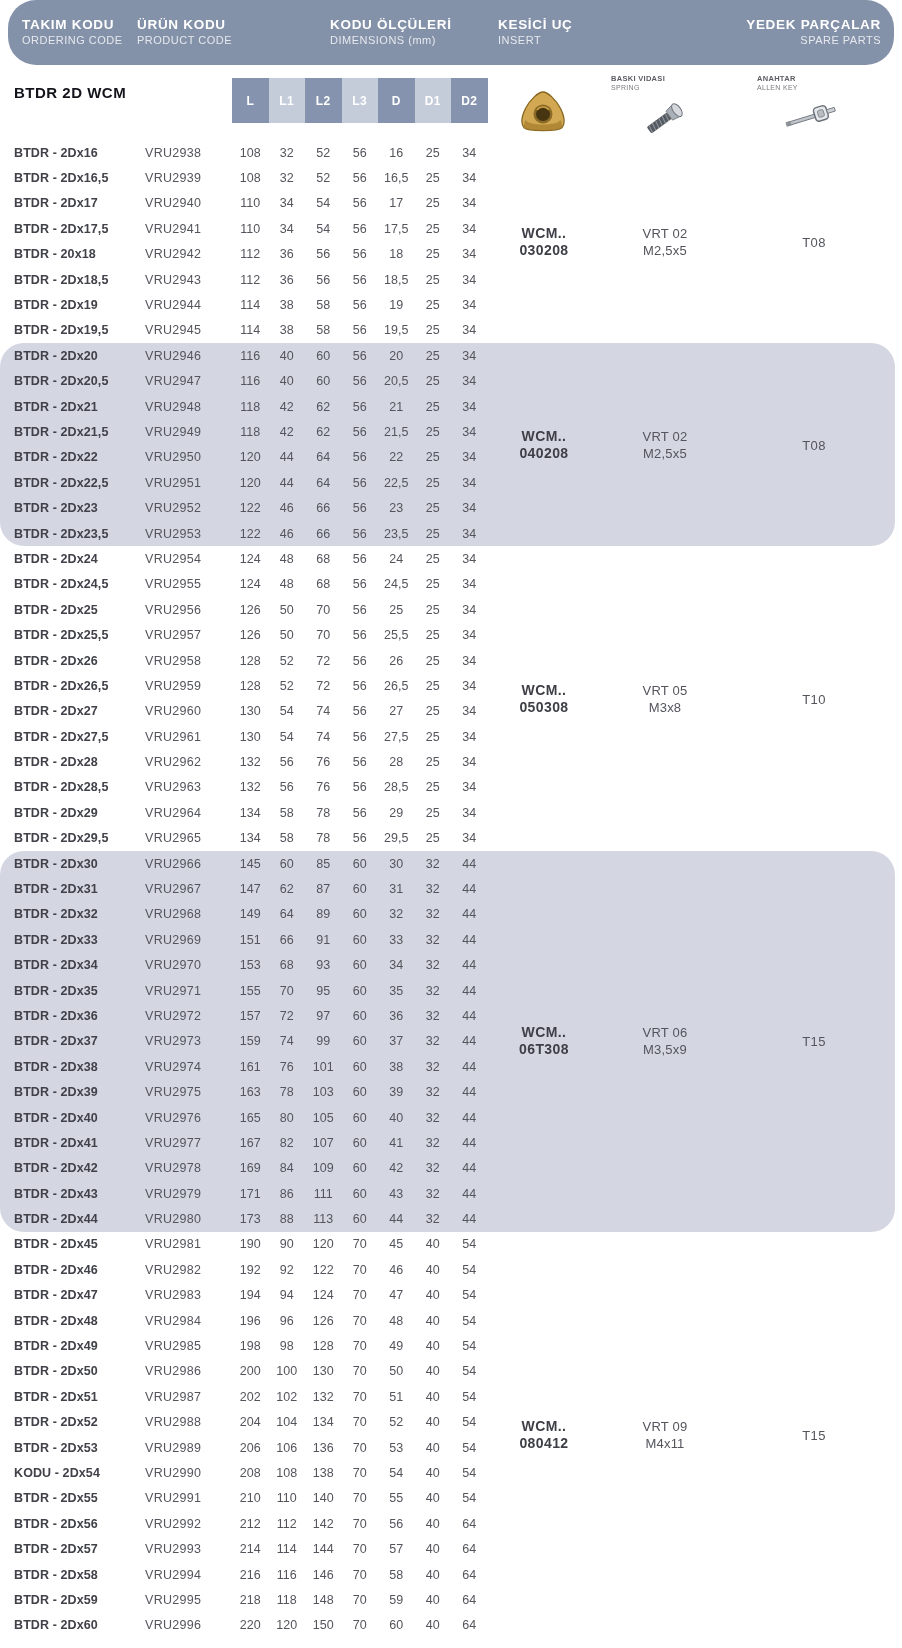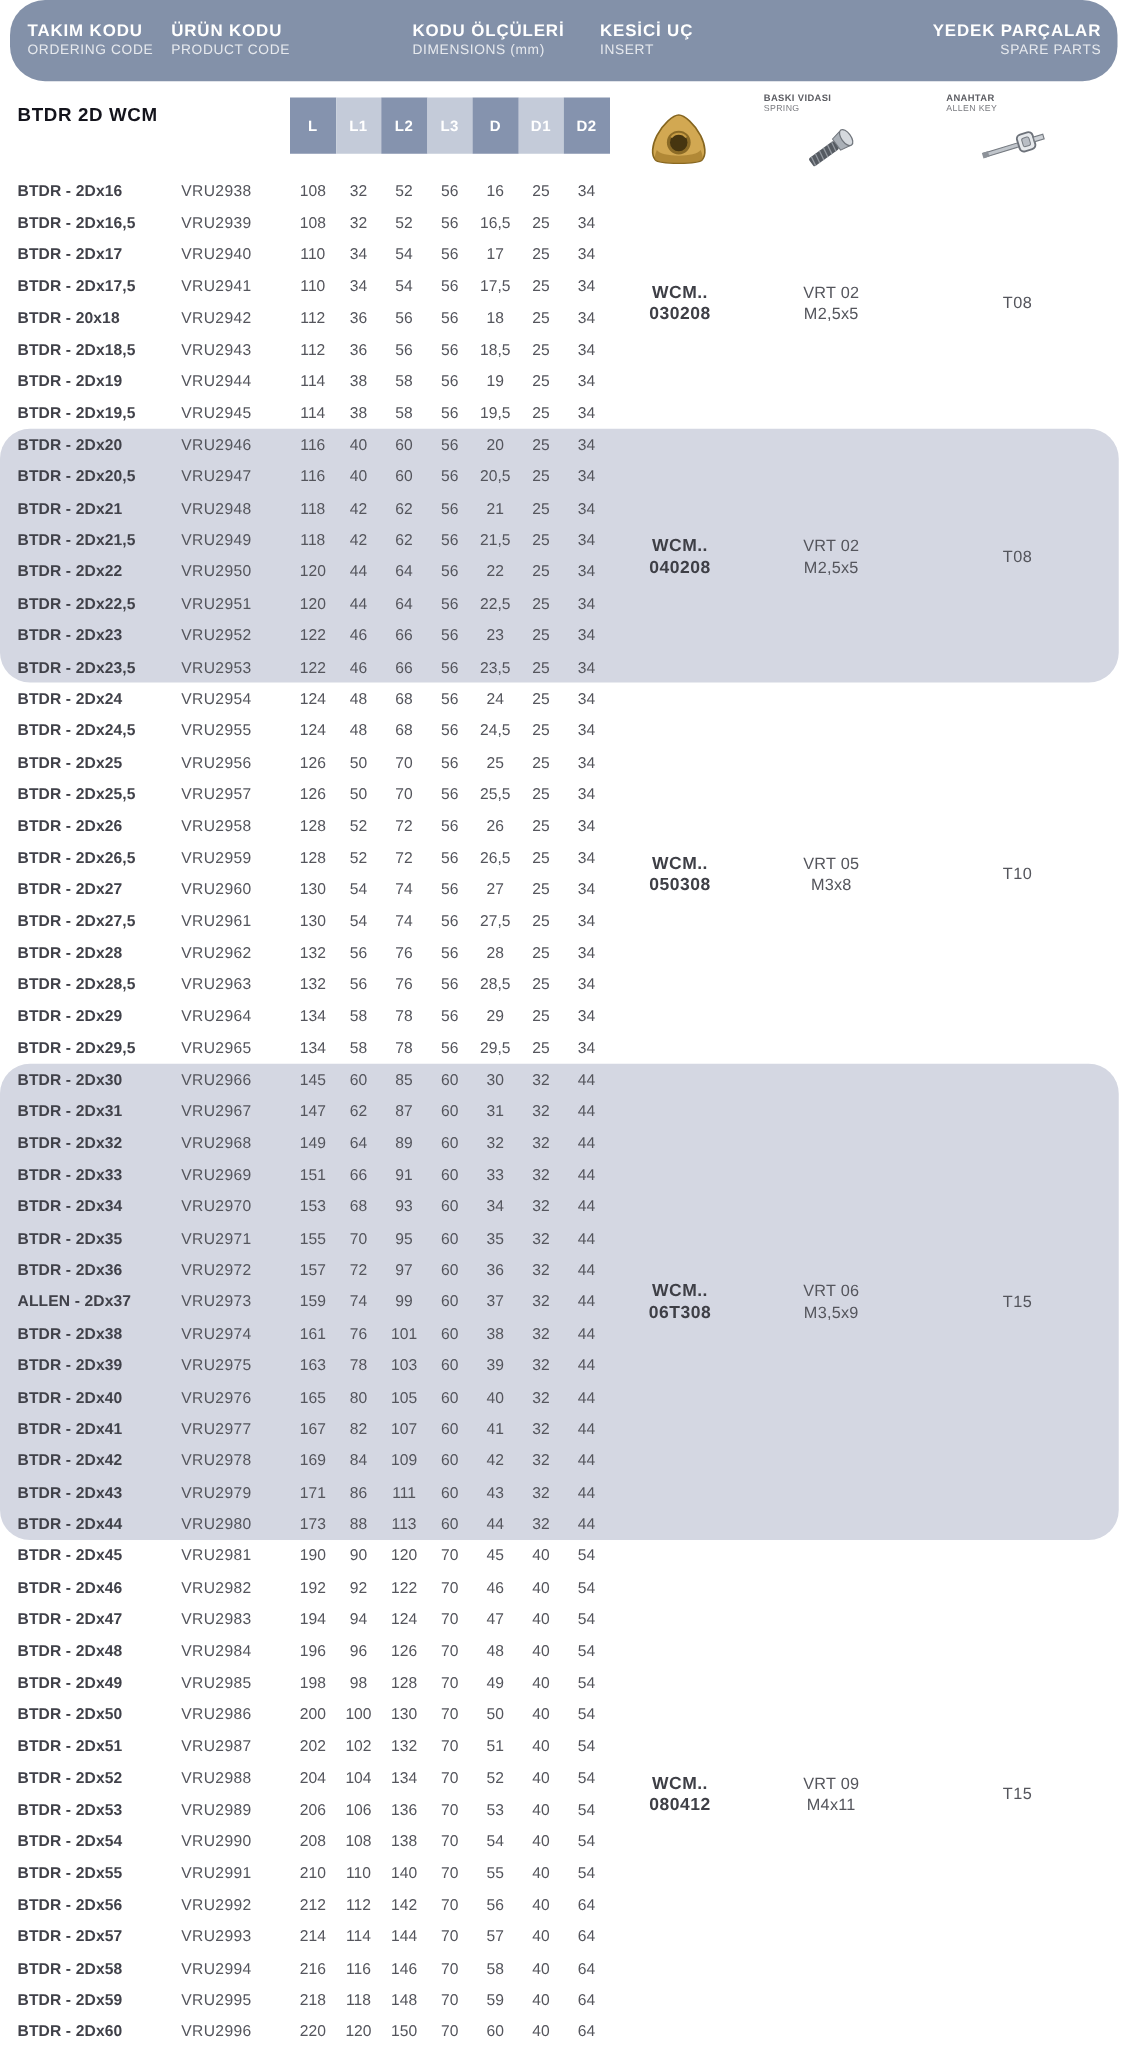--- a/index.html
+++ b/index.html
@@ -54,21 +54,21 @@
       <div class="en">ORDERING CODE</div>
     </div>
     <div class="bcol" style="left:129px">
       <div class="tr">ÜRÜN KODU</div>
       <div class="en">PRODUCT CODE</div>
     </div>
     <div class="bcol" style="left:322px">
       <div class="tr">KODU ÖLÇÜLERİ</div>
       <div class="en">DIMENSIONS (mm)</div>
     </div>
-    <div class="bcol" style="left:472px">
+    <div class="bcol" style="left:490px">
       <div class="tr">KESİCİ UÇ</div>
       <div class="en">INSERT</div>
     </div>
     <div class="bcol right" style="right:13px">
       <div class="tr">YEDEK PARÇALAR</div>
       <div class="en">SPARE PARTS</div>
     </div>
   </div>
 
   <div class="title">BTDR 2D WCM</div>
@@ -545,21 +545,21 @@
           <span class="c-prod">VRU2972</span>
           <span class="c-num">157</span>
           <span class="c-num">72</span>
           <span class="c-num">97</span>
           <span class="c-num">60</span>
           <span class="c-num">36</span>
           <span class="c-num">32</span>
           <span class="c-num">44</span>
         </div>
         <div class="row">
-          <span class="c-tool">ALLEN - 2Dx37</span>
+          <span class="c-tool">BTDR - 2Dx37</span>
           <span class="c-prod">VRU2973</span>
           <span class="c-num">159</span>
           <span class="c-num">74</span>
           <span class="c-num">99</span>
           <span class="c-num">60</span>
           <span class="c-num">37</span>
           <span class="c-num">32</span>
           <span class="c-num">44</span>
         </div>
         <div class="row">
@@ -743,21 +743,21 @@
           <span class="c-prod">VRU2989</span>
           <span class="c-num">206</span>
           <span class="c-num">106</span>
           <span class="c-num">136</span>
           <span class="c-num">70</span>
           <span class="c-num">53</span>
           <span class="c-num">40</span>
           <span class="c-num">54</span>
         </div>
         <div class="row">
-          <span class="c-tool">BTDR - 2Dx54</span>
+          <span class="c-tool">KODU - 2Dx54</span>
           <span class="c-prod">VRU2990</span>
           <span class="c-num">208</span>
           <span class="c-num">108</span>
           <span class="c-num">138</span>
           <span class="c-num">70</span>
           <span class="c-num">54</span>
           <span class="c-num">40</span>
           <span class="c-num">54</span>
         </div>
         <div class="row">

